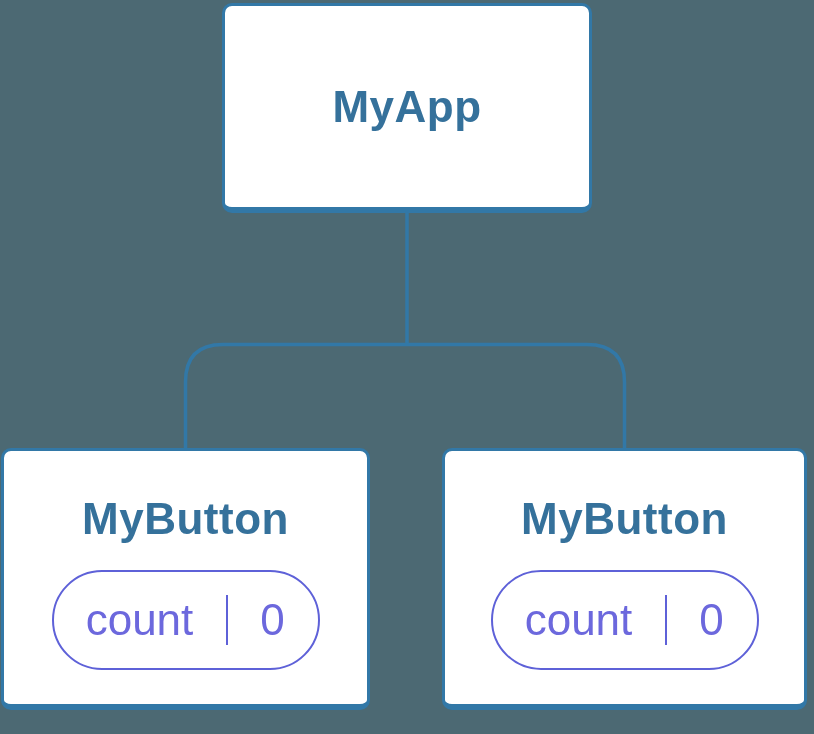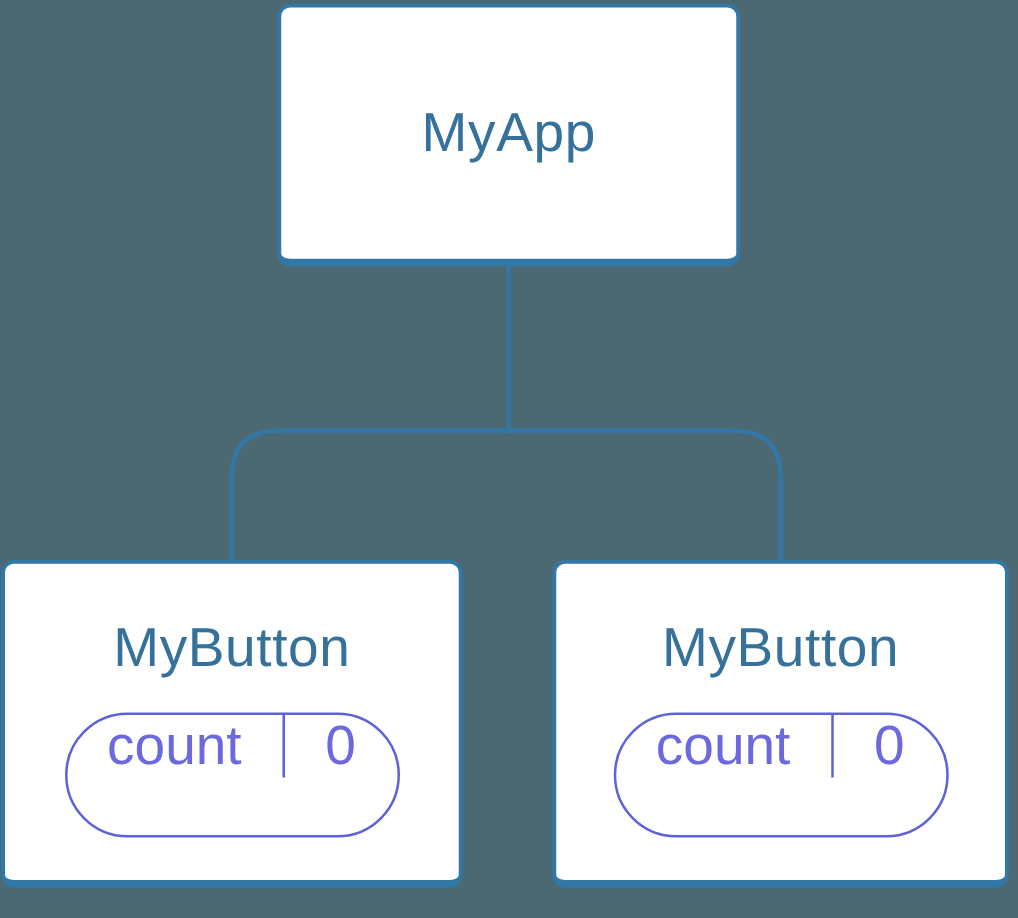--- a/index.html
+++ b/index.html
@@ -47,33 +47,33 @@
   }
   .node-child{
     top:448px;height:262px;
     padding-top:40px;
   }
   .node-child-left{left:1px;width:369px;}
   .node-child-right{left:442px;width:365px;}
   .node-title{
     color:var(--node-title);
     font-size:44px;
-    font-weight:400;
+    font-weight:700;
     line-height:55px;
     letter-spacing:.5px;
     white-space:nowrap;
   }
   .pill{
     margin-top:24px;
     width:268px;height:100px;
     border:2.5px solid var(--pill-border);
     border-radius:60px;
     background:var(--node-bg);
     display:flex;
-    align-items:flex-start;
+    align-items:center;
     overflow:hidden;
   }
   .pill-key{
     flex:0 0 172px;
     display:flex;align-items:center;justify-content:center;
     color:var(--pill-text);
     font-size:44px;
   }
   .pill-value{
     flex:1 1 auto;

